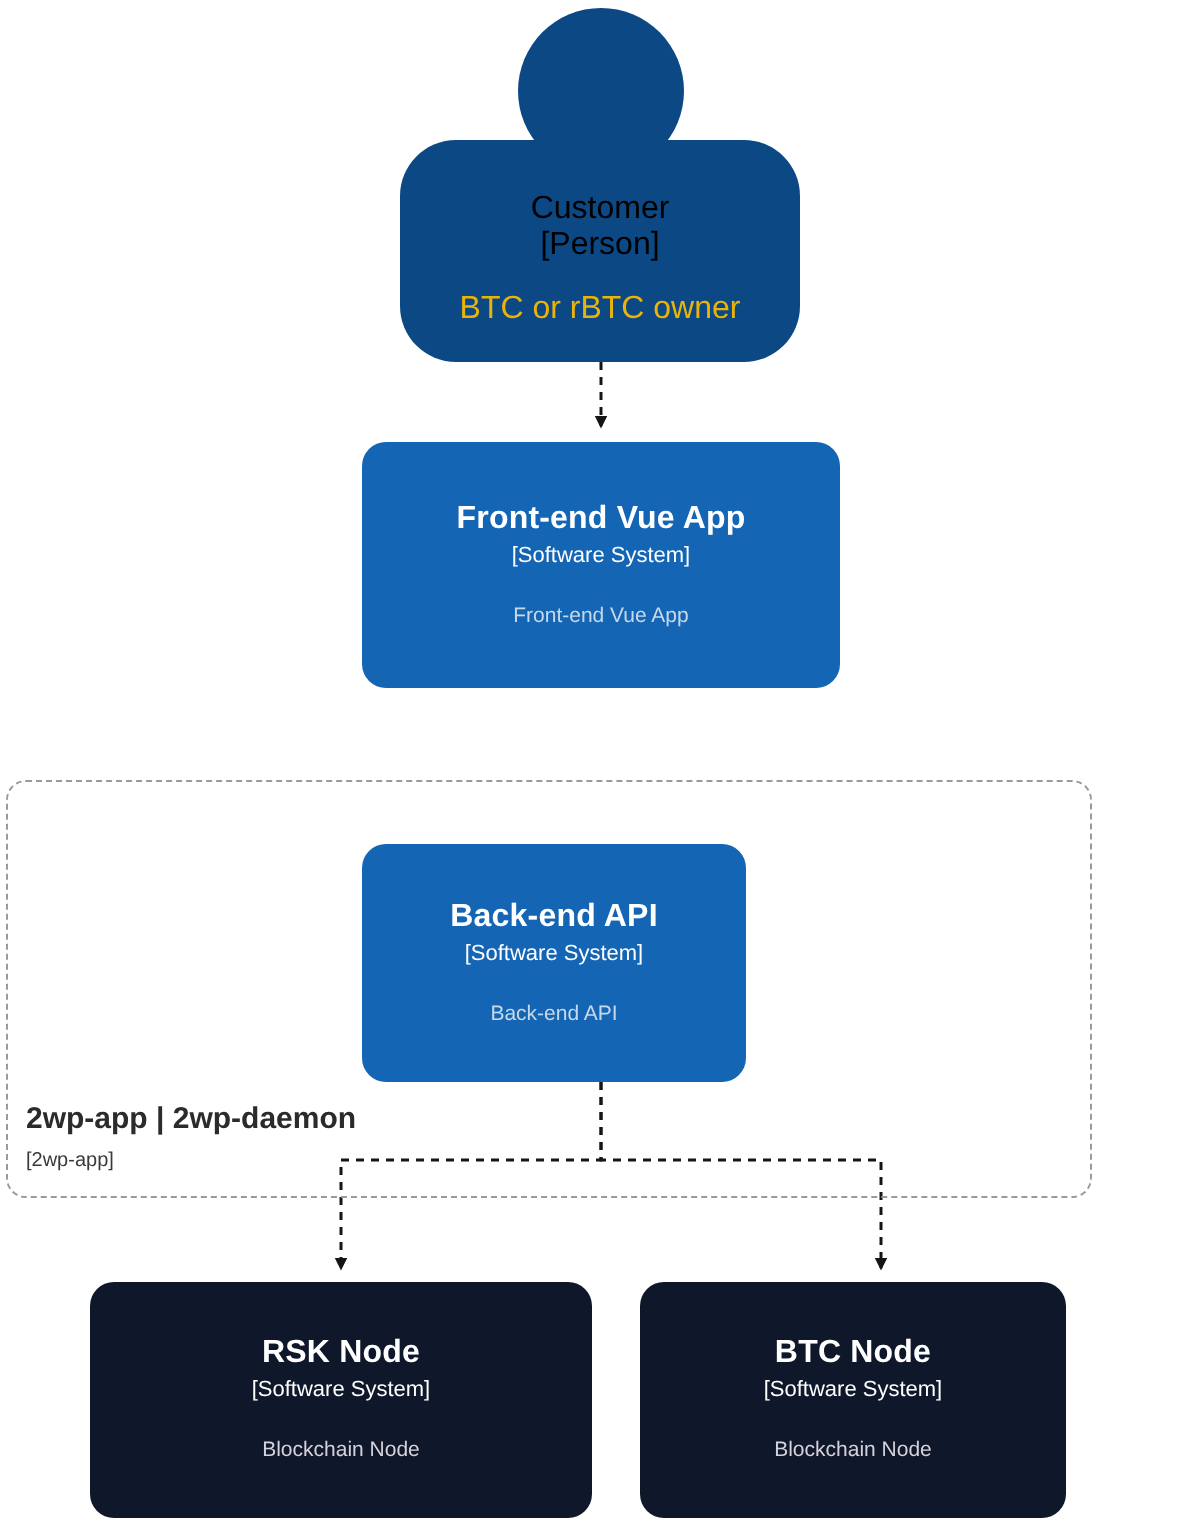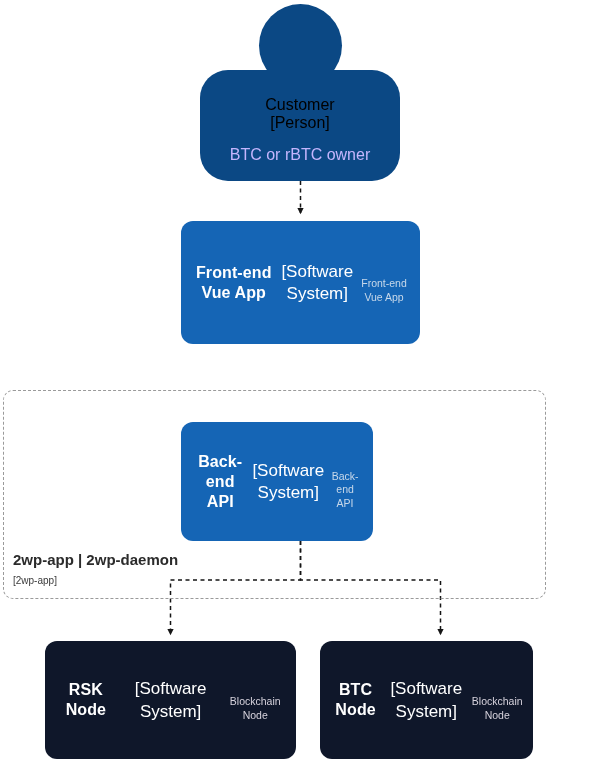--- a/index.html
+++ b/index.html
@@ -17,35 +17,35 @@
     background: #ffffff;
     overflow: hidden;
   }
 
   
   .node {
     position: absolute;
     box-sizing: border-box;
     border-radius: 12px;
     display: flex;
-    flex-direction: row;
+    flex-direction: column;
     align-items: center;
     justify-content: center;
     text-align: center;
     padding: 0 10px;
   }
   .node .n-title {
     font-size: 16px;
     font-weight: bold;
     color: #ffffff;
     line-height: 1.25;
     letter-spacing: 0.1px;
   }
   .node .n-type {
-    font-size: 17px;
+    font-size: 11px;
     font-weight: normal;
     color: #ffffff;
     line-height: 1.3;
     margin-top: 1px;
   }
   .node .n-desc {
     font-size: 10.5px;
     font-weight: normal;
     line-height: 1.3;
     margin-top: 17px;
@@ -76,21 +76,21 @@
     height: 111px;
     border-radius: 28px;
     background: #0b4884;
     display: flex;
     flex-direction: column;
     align-items: center;
     justify-content: flex-start;
     padding-top: 26px;
     box-sizing: border-box;
   }
-  #person-customer .n-desc { color: #c4b5fd; margin-top: 14px; }
+  #person-customer .n-desc { color: #eab308; margin-top: 14px; }
 
   
   .sys-blue { background: #1565b5; }
   .sys-blue .n-desc { color: #c7d8ea; }
 
   
   .sys-mauve { background: #0f172a; }
   .sys-mauve .n-desc { color: #d6d2dc; }
 
   

